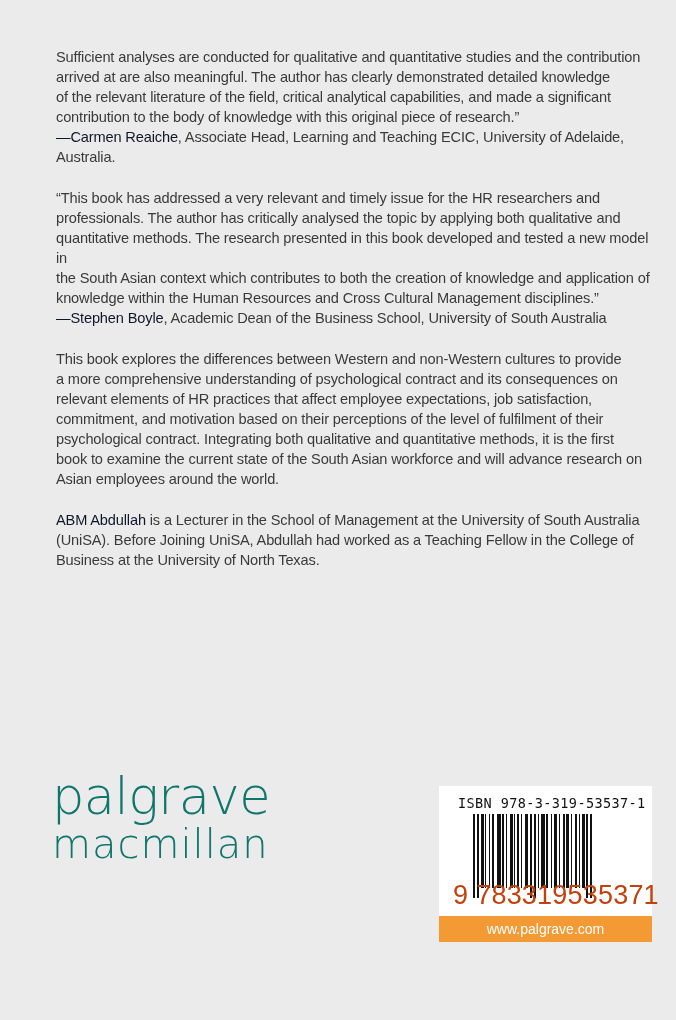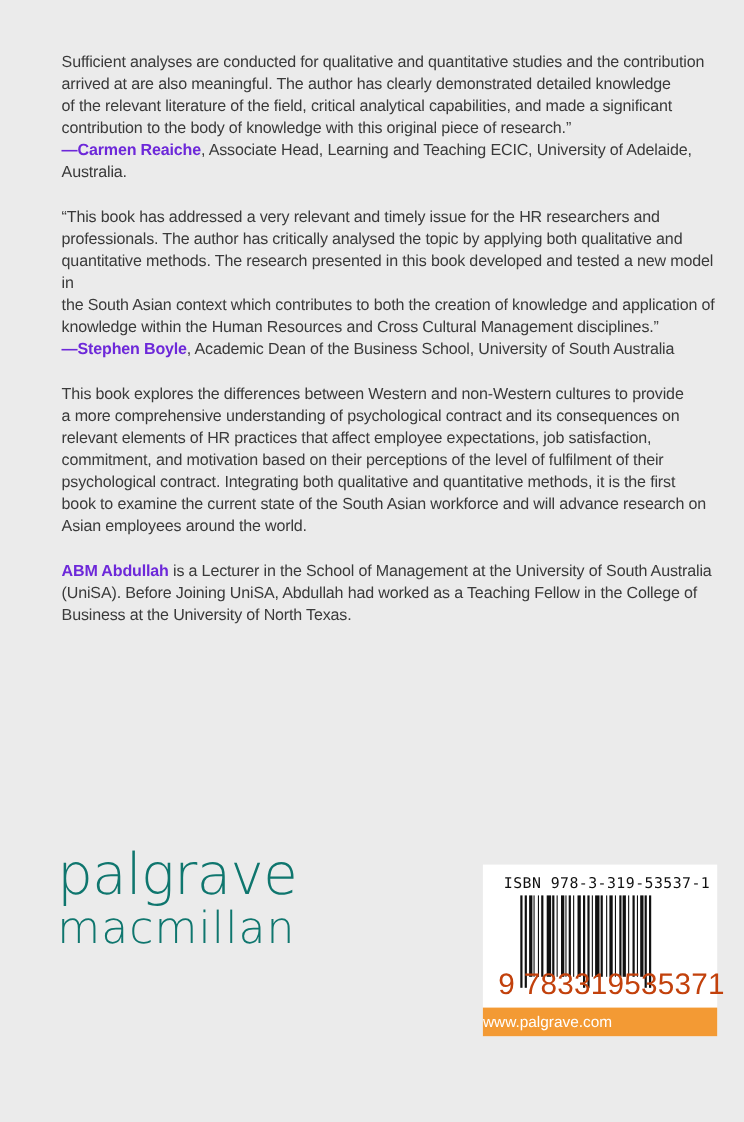--- a/index.html
+++ b/index.html
@@ -14,21 +14,21 @@
     position: absolute; left: 56px; top: 47px; width: 600px;
     font-family: "Liberation Sans", sans-serif;
     font-size: 14.6px; line-height: 20px;
     letter-spacing: -0.15px;
   }
   .para { margin: 0; white-space: pre-line; }
   .gap1 { height: 21px; }
   .gap2 { height: 21px; }
   .gap3 { height: 21px; }
   .attrib { margin: 0; }
-  .attrib b { font-weight: bold; color: #6d28d9; }
+  .attrib b { font-weight: normal; color: #0f172a; }
   .logo {
     position: absolute; left: 52px; top: 770px;
     font-family: "DejaVu Sans", sans-serif;
     color: #0f766e; line-height: 1;
   }
   .logo .l1 { font-size: 52px; letter-spacing: -0.5px; display:block; font-weight: 300; transform: scaleX(0.98); transform-origin: left; }
   .logo .l2 { font-size: 40px; letter-spacing: 1px; display:block; margin-top: 2px; font-weight: 300; }
   .barcode-box {
     position: absolute; left: 439px; top: 786px; width: 213px; height: 156px;
     background: #ffffff;
@@ -48,21 +48,21 @@
   .digits {
     position: absolute; left: 14px; top: 94px;
     font-family: "Liberation Sans", sans-serif; font-size: 27px; color: #c2410c;
     letter-spacing: 0.2px;
   }
   .digits .first { margin-right: 8px; }
   .url-band {
     position: absolute; left: 0; bottom: 0; width: 213px; height: 26px;
     background: #f39a34;
     color: #ffffff; font-family: "Liberation Sans", sans-serif; font-size: 14px;
-    text-align: left; line-height: 26px;
+    text-align: center; line-height: 26px;
   }
 </style>
 </head>
 <body>
 
 <div class="content">
 
   <div>
     <p class="para">Sufficient analyses are conducted for qualitative and quantitative studies and the contribution</p>
     <p class="para">arrived at are also meaningful. The author has clearly demonstrated detailed knowledge</p>

